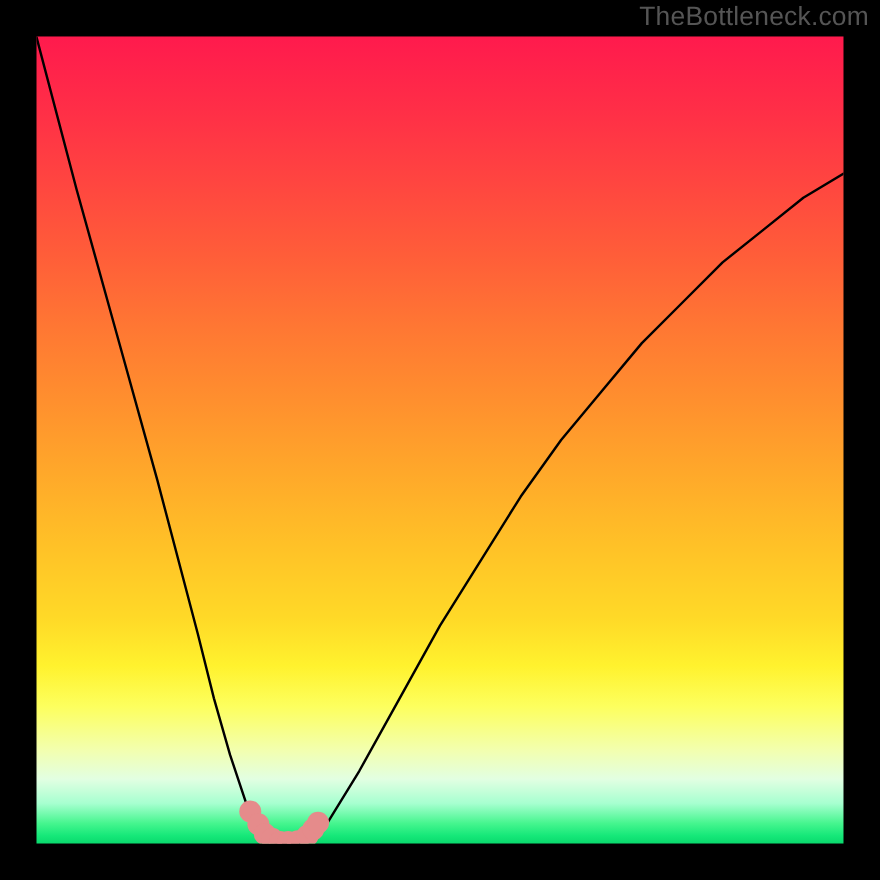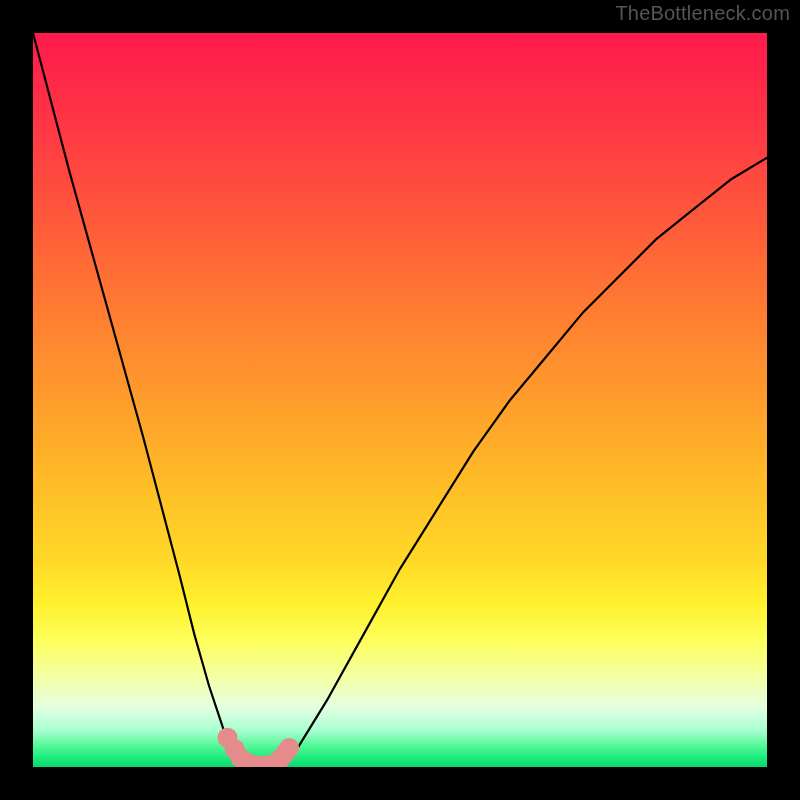--- a/index.html
+++ b/index.html
@@ -59,21 +59,21 @@
     left: 0;
     top: 0;
     width: 734px;
     height: 734px;
   }
   .watermark {
     position: absolute;
     top: 2px;
     right: 10px;
     color: #555;
-    font-size: 20px;
+    font-size: 24px;
     font-weight: 500;
     letter-spacing: 0.2px;
     user-select: none;
   }
 </style>
 </head>
 <body>
 
 <div class="frame">
   <div class="plot-area">

